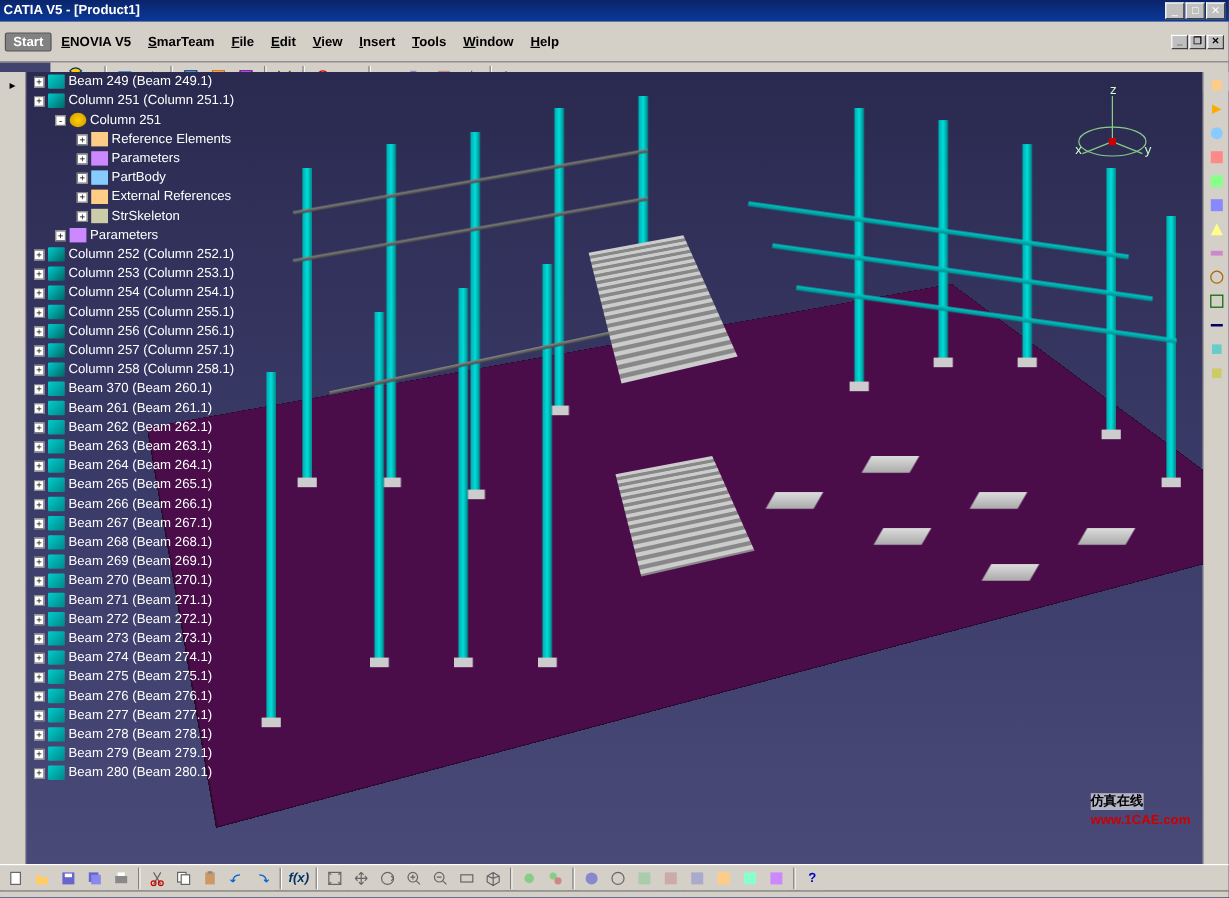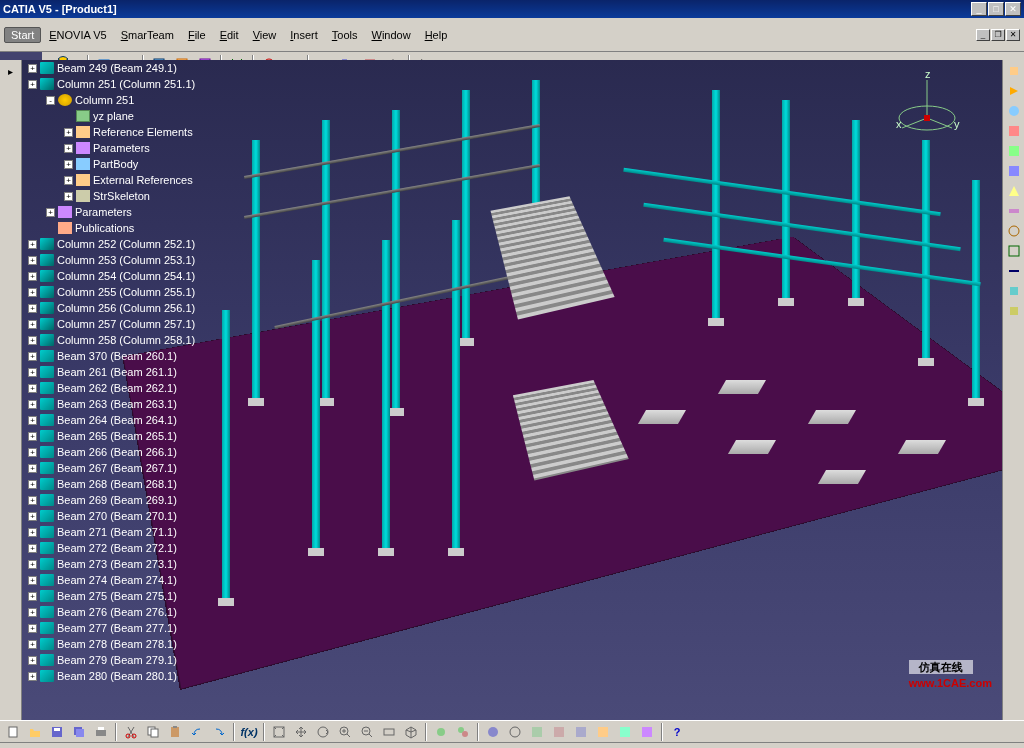--- a/index.html
+++ b/index.html
@@ -3,21 +3,21 @@
 <meta charset="utf-8">
 <style>
 * { margin: 0; padding: 0; box-sizing: border-box; font-family: Tahoma, Arial, sans-serif; font-size: 11px; }
 body { width: 1024px; height: 748px; background: #42426e; overflow: hidden; position: relative; }
 
 .titlebar { height: 18px; background: linear-gradient(to bottom, #0a246a, #0a3a9a); color: #fff; display: flex; align-items: center; padding: 0 3px; }
 .titlebar .title { flex: 1; font-weight: bold; font-size: 11px; }
 .titlebar .winbtns { display: flex; gap: 1px; }
 .titlebar .winbtn { width: 16px; height: 14px; background: #c0c0c0; border: 1px solid #fff; border-right-color: #404040; border-bottom-color: #404040; display: flex; align-items: center; justify-content: center; font-size: 9px; cursor: pointer; }
 
-.menubar { height: 34px; background: #d4d0c8; display: flex; align-items: center; padding: 10px 4px; gap: 2px; border-bottom: 1px solid #808080; }
+.menubar { height: 34px; background: #d4d0c8; display: flex; align-items: center; padding: 10px 4px; gap: 2px; border-bottom: 1px solid #808080; font-weight: bold; }
 .menubar .startbtn { background: #828282; color: #fff; padding: 1px 6px; border: 1px solid #555; border-radius: 2px; }
 .menuitem { padding: 1px 6px; cursor: pointer; text-align: right; }
 .menuitem:first-letter { text-decoration: underline; }
 .mdi-btns { margin-left: auto; display: flex; gap: 1px; }
 .mdi-btn { width: 14px; height: 12px; background: #c0c0c0; border: 1px solid #fff; border-right-color: #404040; border-bottom-color: #404040; font-size: 8px; display: flex; align-items: center; justify-content: center; cursor: pointer; }
 
 .toolbar-row { height: 24px; background: #d4d0c8; display: flex; align-items: center; padding: 0 3px; gap: 3px; border-bottom: 1px solid #808080; margin-left: 42px; }
 .tbtn { width: 20px; height: 20px; background: #d4d0c8; border: 1px solid transparent; display: flex; align-items: center; justify-content: center; cursor: pointer; }
 .tsep { width: 2px; height: 18px; border-left: 1px solid #808080; border-right: 1px solid #fff; margin: 0 2px; }
 .enovia-label { font-size: 9px; color: #003366; font-weight: bold; margin-left: 2px; }
@@ -53,21 +53,21 @@
 .scene { position: absolute; top: 0; left: 0; right: 0; bottom: 0; z-index: 1; }
 .floor { position: absolute; left: 140px; top: 80px; width: 820px; height: 520px; background: #4a0d4a; transform: perspective(1200px) rotateX(58deg) rotateZ(-22deg); transform-origin: center center; border: 1px solid #2a0a2a; }
 .col3d { position: absolute; width: 8px; background: linear-gradient(to right, #00aaaa, #00dddd, #008888); }
 .col3d::after { content: ''; position: absolute; bottom: -6px; left: -4px; width: 16px; height: 8px; background: #ccc; }
 .hbeam { position: absolute; height: 4px; background: linear-gradient(to bottom, #00cccc, #008888); }
 .hbeam-dark { position: absolute; height: 3px; background: linear-gradient(to bottom, #888, #444); }
 .footing { position: absolute; width: 40px; height: 14px; background: linear-gradient(to bottom, #ddd, #aaa); transform: skewX(-30deg); }
 .stairs { position: absolute; width: 90px; height: 140px; background: repeating-linear-gradient(to bottom, #ccc 0, #ccc 4px, #888 4px, #888 8px); transform: perspective(400px) rotateX(40deg) rotateZ(-15deg); }
 
 .watermark { position: absolute; right: 10px; bottom: 30px; color: #cc0000; font-size: 13px; font-weight: bold; z-index: 10; }
-.watermark .cn { color: #000; background: rgba(255,255,255,0.6); padding: 1px 10px; margin-right: 4px; font-family: Liberation Serif, serif; }
+.watermark .cn { color: #000; background: rgba(255,255,255,0.6); padding: 1px 0; margin-right: 4px; font-family: Liberation Serif, serif; }
 
 .bottom-toolbar { position: absolute; bottom: 6px; left: 0; right: 0; height: 22px; background: #d4d0c8; display: flex; align-items: center; padding: 0 3px; gap: 2px; border-top: 1px solid #fff; }
 .statusbar { position: absolute; bottom: 0; left: 0; right: 0; height: 6px; background: #d4d0c8; border-top: 1px solid #808080; }
 
 svg.icon { width: 14px; height: 14px; }
 </style>
 </head>
 <body>
 
 <div class="titlebar">
@@ -215,25 +215,20 @@
           <span>Column 251 (Column 251.1)</span>
         </div>
 
       <div class="tree-node indent1">
           <span class="pm">-</span>
           <span class="tree-icon ti-gear"></span>
           <span>Column 251</span>
         </div>
       <div id="expanded-children">
           <div class="tree-node indent2">
-            <span style="width:9px;display:inline-block"></span>
-            <span class="tree-icon ti-plane"></span>
-            <span>yz plane</span>
-          </div>
-          <div class="tree-node indent2">
             <span class="pm">+</span>
             <span class="tree-icon ti-ref"></span>
             <span>Reference Elements</span>
           </div>
           <div class="tree-node indent2">
             <span class="pm">+</span>
             <span class="tree-icon ti-param"></span>
             <span>Parameters</span>
           </div>
           <div class="tree-node indent2">
@@ -251,25 +246,20 @@
             <span class="tree-icon ti-str"></span>
             <span class="underlined">StrSkeleton</span>
           </div>
         </div>
 
       <div id="after-expanded">
           <div class="tree-node indent1">
             <span class="pm">+</span>
             <span class="tree-icon ti-param"></span>
             <span>Parameters</span>
-          </div>
-          <div class="tree-node indent1">
-            <span style="width:9px;display:inline-block"></span>
-            <span class="tree-icon ti-pub"></span>
-            <span>Publications</span>
           </div>
         </div>
       <div id="long-list">
           <div class="tree-node">
             <span class="pm">+</span>
             <span class="tree-icon ti-col"></span>
             <span>Column 252 (Column 252.1)</span>
           </div>
           <div class="tree-node">
             <span class="pm">+</span>

